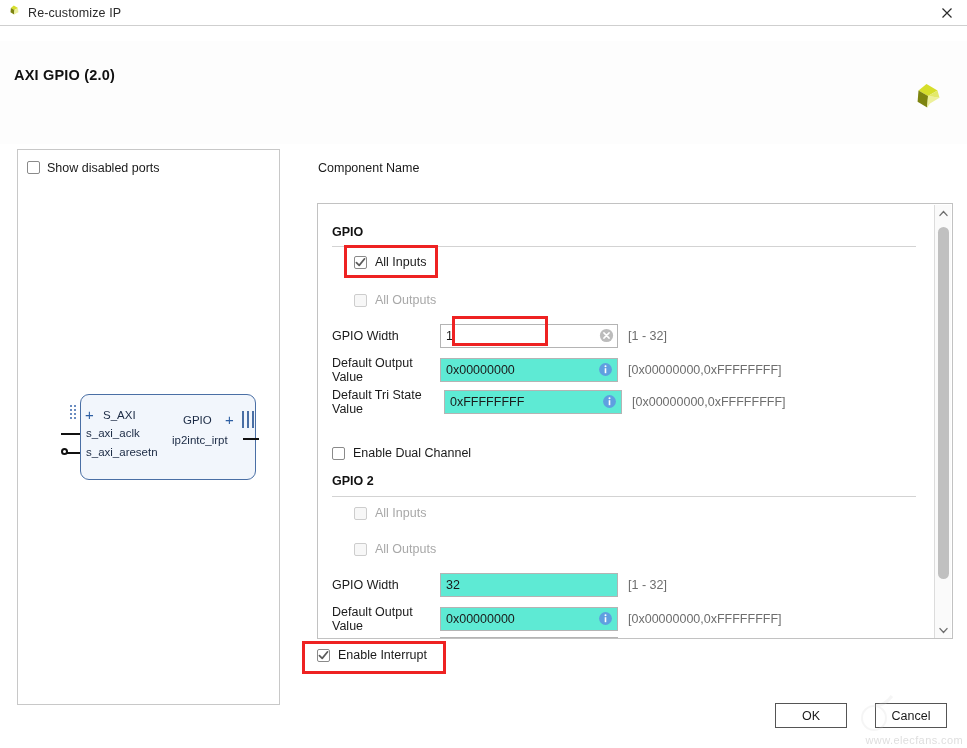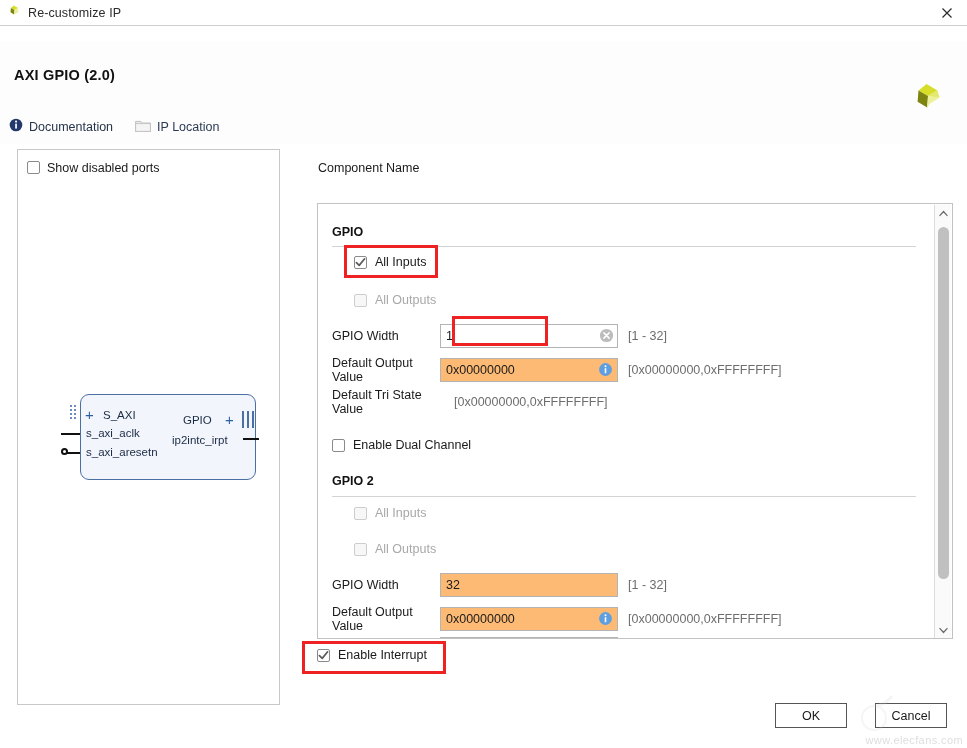--- a/index.html
+++ b/index.html
@@ -119,21 +119,21 @@
     position: absolute; height: 1px; background: #d3d3d3;
   }
   .chk-row { position: absolute; display: flex; align-items: center; cursor: default; }
   .chk-row .lbl { margin-left: 8px; font-size: 12.5px; color: #1a1a1a; }
   .chk-row.disabled .lbl { color: #a8a8a8; }
 
   .fld-row { position: absolute; display: flex; align-items: center; }
   .fld-label { width: 108px; font-size: 12.5px; color: #1a1a1a; }
   .fld-input {
     width: 178px; height: 24px;
-    background: #fdba74; border: 1px solid #b4b4b4;
+    background: #5eead4; border: 1px solid #b4b4b4;
     font-family: "Liberation Sans", sans-serif; font-size: 12.5px;
     color: #1a1a1a; padding: 0 5px; position: relative;
   }
   .fld-input.active { background: #ffffff; }
   .fld-range { margin-left: 10px; font-size: 12.5px; color: #6d6d6d; white-space: nowrap; }
 
   .info-icon { position: absolute; right: 5px; top: 4px; }
   .clear-icon { position: absolute; right: 4px; top: 4px; }
 
   
@@ -219,42 +219,20 @@
 
   <div id="xilinx-logo">
     <svg width="40" height="40" viewBox="0 0 40 40">
       <polygon points="21.5,5 32.5,11.5 23.0,17.0 13.5,11.5" fill="#d6de2a"></polygon>
       <polygon points="13.5,11.5 23.0,17.0 22.2,28.5 12.6,22.8" fill="#7d8410"></polygon>
       <polygon points="23.0,17.0 34.5,18.8 25.0,24.4 22.2,28.5" fill="#edf09a"></polygon>
       <polygon points="23.0,17.0 32.5,11.5 34.5,18.8" fill="#e3e96a"></polygon>
     </svg>
   </div>
 
-  <div id="links">
-    <div class="link">
-      <span>
-        <svg width="14" height="14" viewBox="0 0 14 14">
-          <circle cx="7" cy="7" r="6.3" fill="#23386b"></circle>
-          <rect x="6.2" y="5.6" width="1.7" height="5" fill="#fff"></rect>
-          <circle cx="7.05" cy="3.6" r="1.05" fill="#fff"></circle>
-        </svg>
-      </span>
-      <span class="lbl">Documentation</span>
-    </div>
-    <span class="gap"></span>
-    <div class="link disabled">
-      <span>
-        <svg width="16" height="13" viewBox="0 0 16 13">
-          <path d="M0.6 2.4 h5.2 l1.3 1.6 h8.3 v8.4 h-14.8 z" fill="#e8e8e8" stroke="#b9b9b9" stroke-width="0.9"></path>
-          <path d="M0.6 4.6 h14.8 v7.8 h-14.8 z" fill="#f4f4f4" stroke="#bdbdbd" stroke-width="0.8"></path>
-        </svg>
-      </span>
-      <span class="lbl">IP Location</span>
-    </div>
-  </div>
 </div>
 
 <div id="left-panel">
 
   <div id="show-disabled-row">
     <span class="cbx"></span>
     <span class="lbl">Show disabled ports</span>
   </div>
 
   <div id="ip-block">
@@ -339,24 +317,34 @@
             <rect x="6.7" y="6.2" width="1.6" height="5" fill="#fff"></rect>
             <circle cx="7.5" cy="4.2" r="1" fill="#fff"></circle>
           </svg>
         </span>
       </div>
       <span class="fld-range">[0x00000000,0xFFFFFFFF]</span>
     </div>
 
     <div class="fld-row" style="left:14px; top:184px;">
       <span class="fld-label" style="width:112px;">Default Tri State Value</span>
+      <div style="position:relative;">
+        <input class="fld-input" value="0xFFFFFFFF" style="">
+        <span class="info-icon">
+          <svg width="15" height="15" viewBox="0 0 15 15">
+            <circle cx="7.5" cy="7.5" r="6.4" fill="#5f9fe0"></circle>
+            <rect x="6.7" y="6.2" width="1.6" height="5" fill="#fff"></rect>
+            <circle cx="7.5" cy="4.2" r="1" fill="#fff"></circle>
+          </svg>
+        </span>
+      </div>
       <span class="fld-range">[0x00000000,0xFFFFFFFF]</span>
     </div>
 
-    <div class="chk-row" style="left:14px; top:234px;">
+    <div class="chk-row" style="left:14px; top:242px;">
       <span class="cbx"></span>
       <span class="lbl">Enable Dual Channel</span>
     </div>
 
     <div class="group-title" style="left:14px; top:270px;">GPIO 2</div>
     <div class="group-rule" style="left:14px; top:292px; width:584px;"></div>
 
     <div class="chk-row disabled" style="left:36px; top:302px;">
       <span class="cbx dis"></span>
       <span class="lbl">All Inputs</span>

